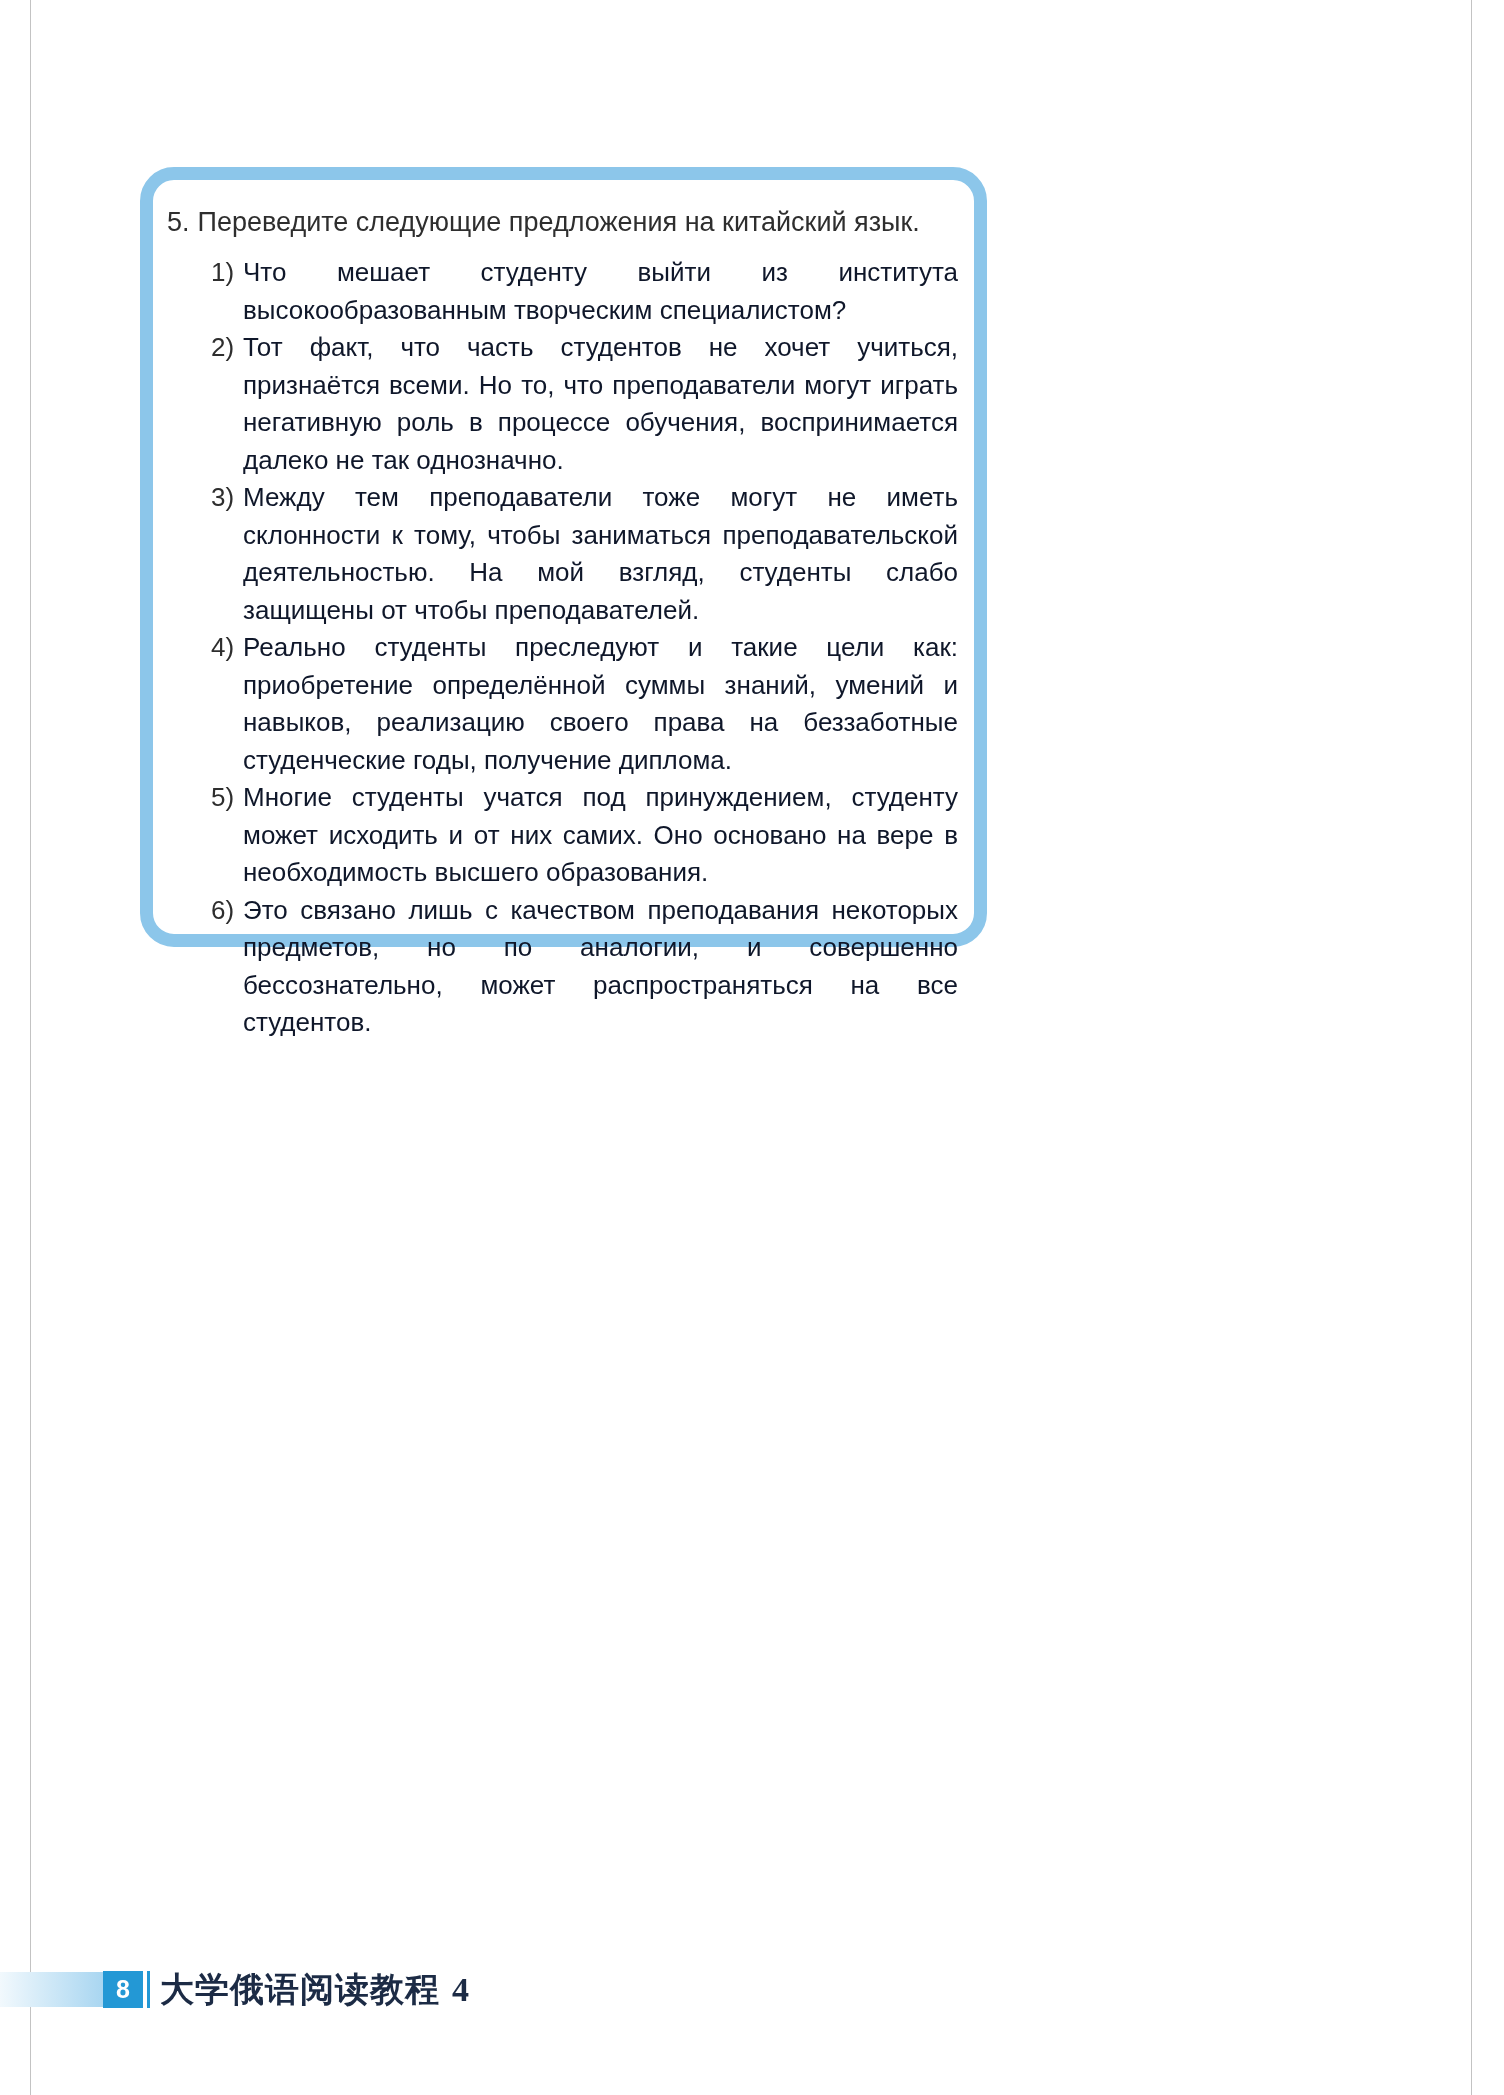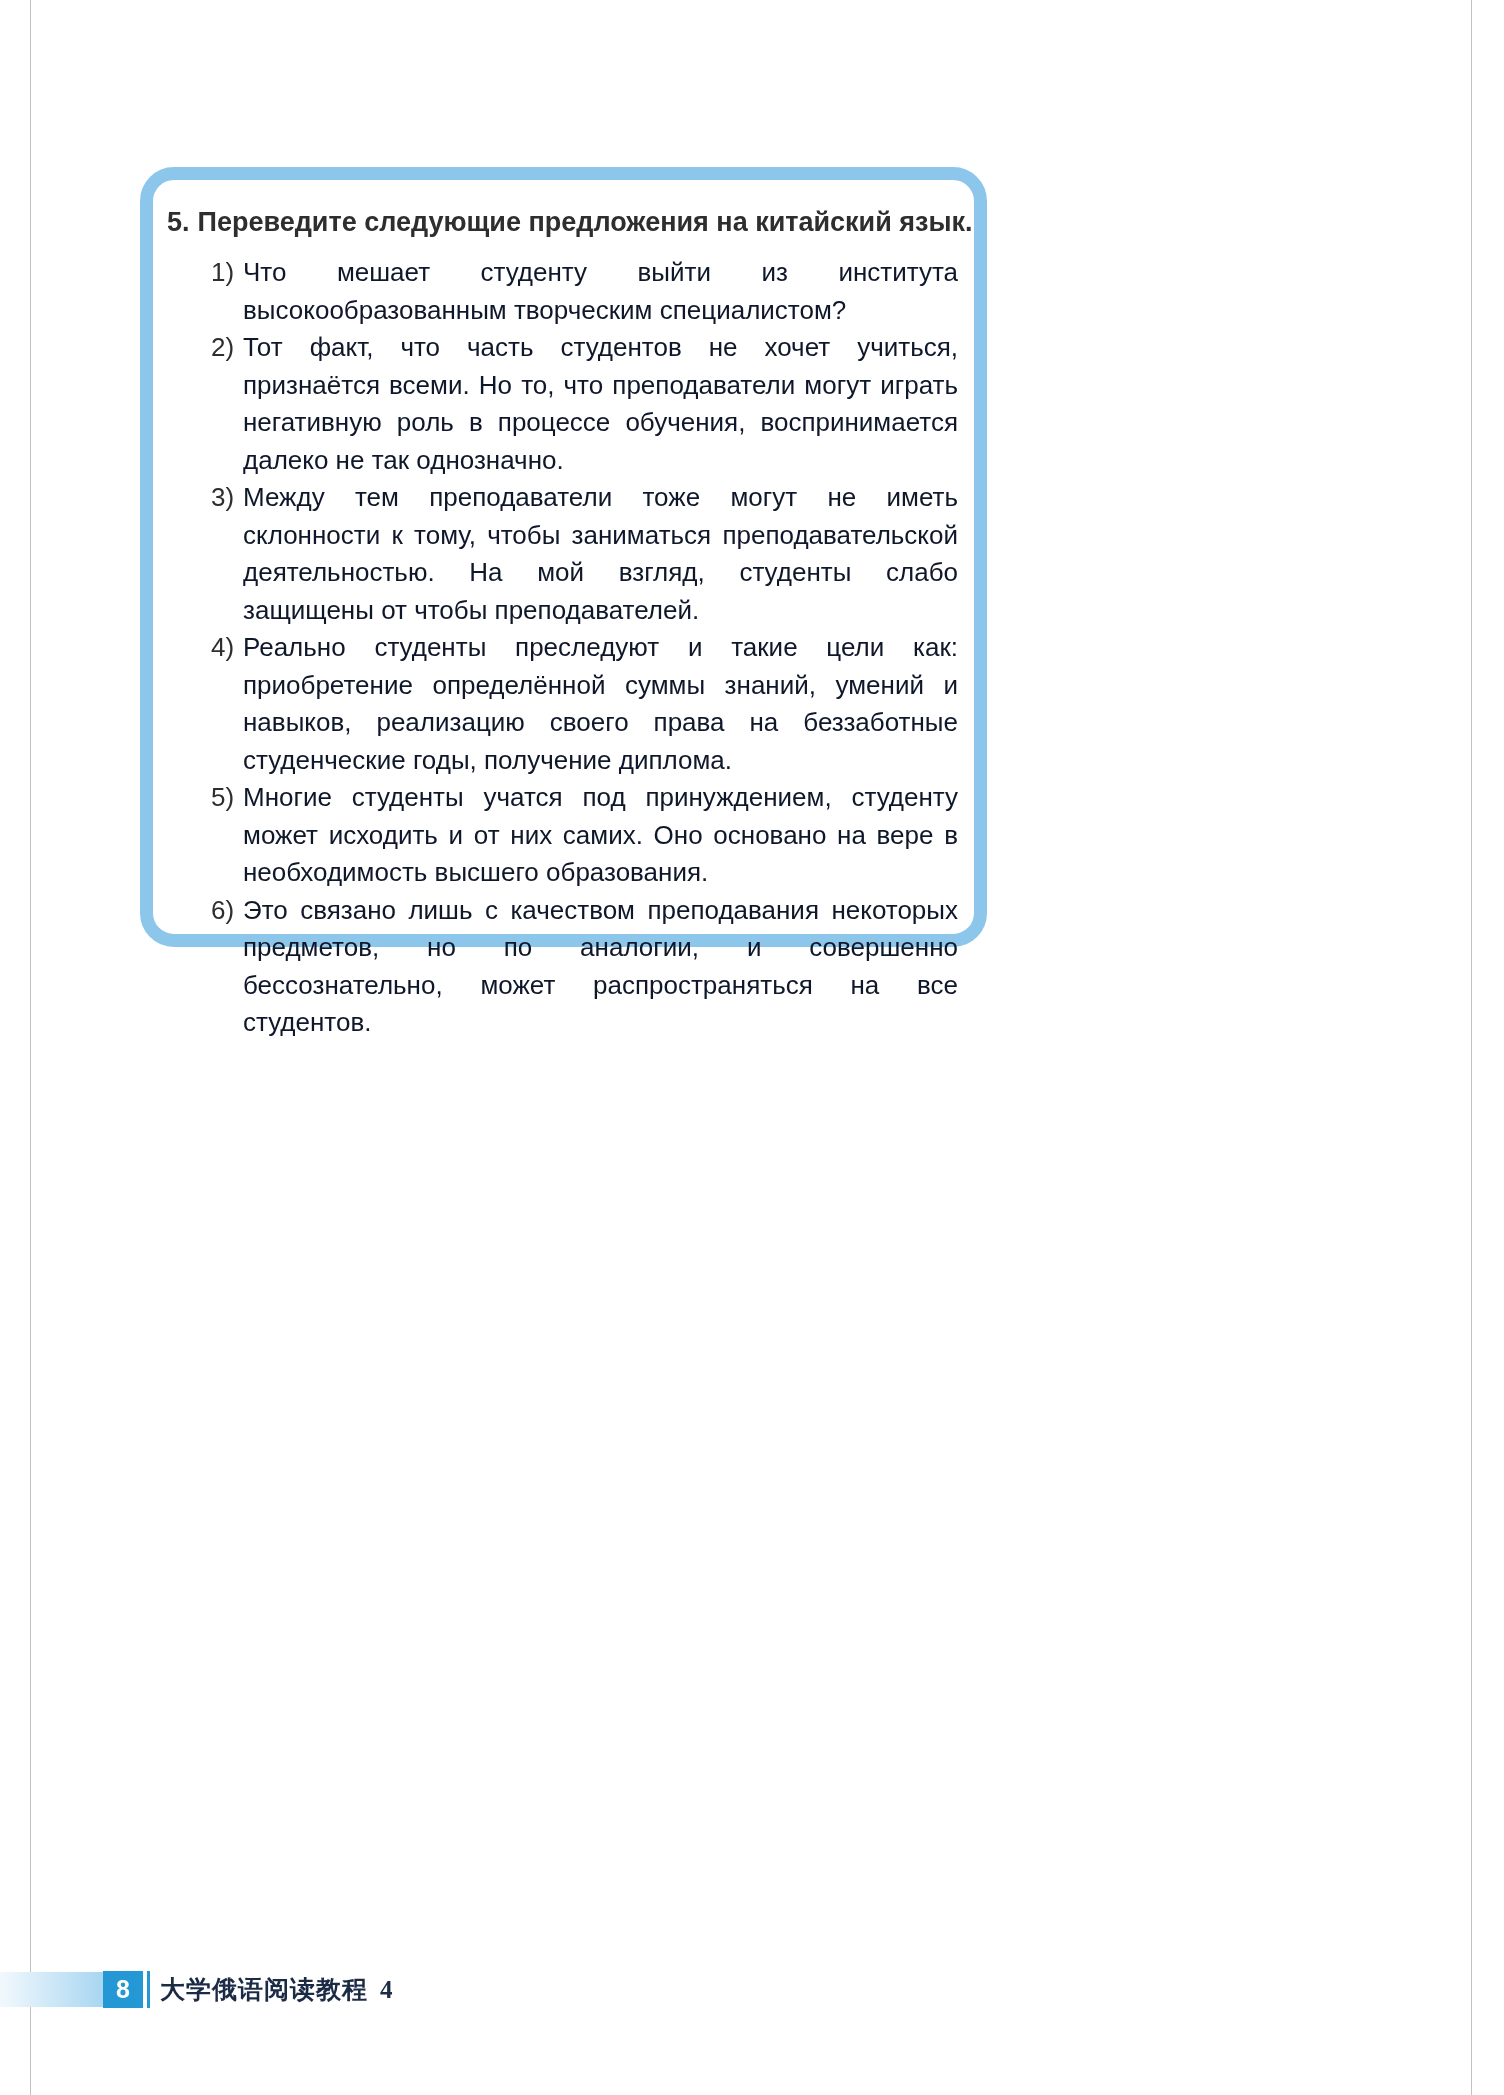--- a/index.html
+++ b/index.html
@@ -37,21 +37,20 @@
     background: #ffffff;
     padding: 20px 14px 0 12px;
     color: #333333;
   }
   .exercise-heading {
     font-size: 27px;
     line-height: 36px;
     color: #2e2e2e;
     margin: 4px 0 14px 2px;
     white-space: nowrap;
-    font-weight: bold;
   }
   .exercise-heading .num { margin-right: 8px; }
 
   .exercise-list {
     list-style: none;
   }
   .item {
     display: flex;
     align-items: flex-start;
   }
@@ -109,21 +108,21 @@
     height: 37px;
     background: #2398d5;
   }
   .footer-title {
     position: absolute;
     left: 160px;
     top: 0;
     height: 37px;
     display: flex;
     align-items: center;
-    font-size: 25px;
+    font-size: 34px;
     font-weight: bold;
     color: #1c2b45;
     letter-spacing: 1px;
   }
   .footer-title .volume {
     margin-left: 12px;
     font-family: "Liberation Serif", "DejaVu Serif", serif;
     letter-spacing: 0;
   }
 </style>

